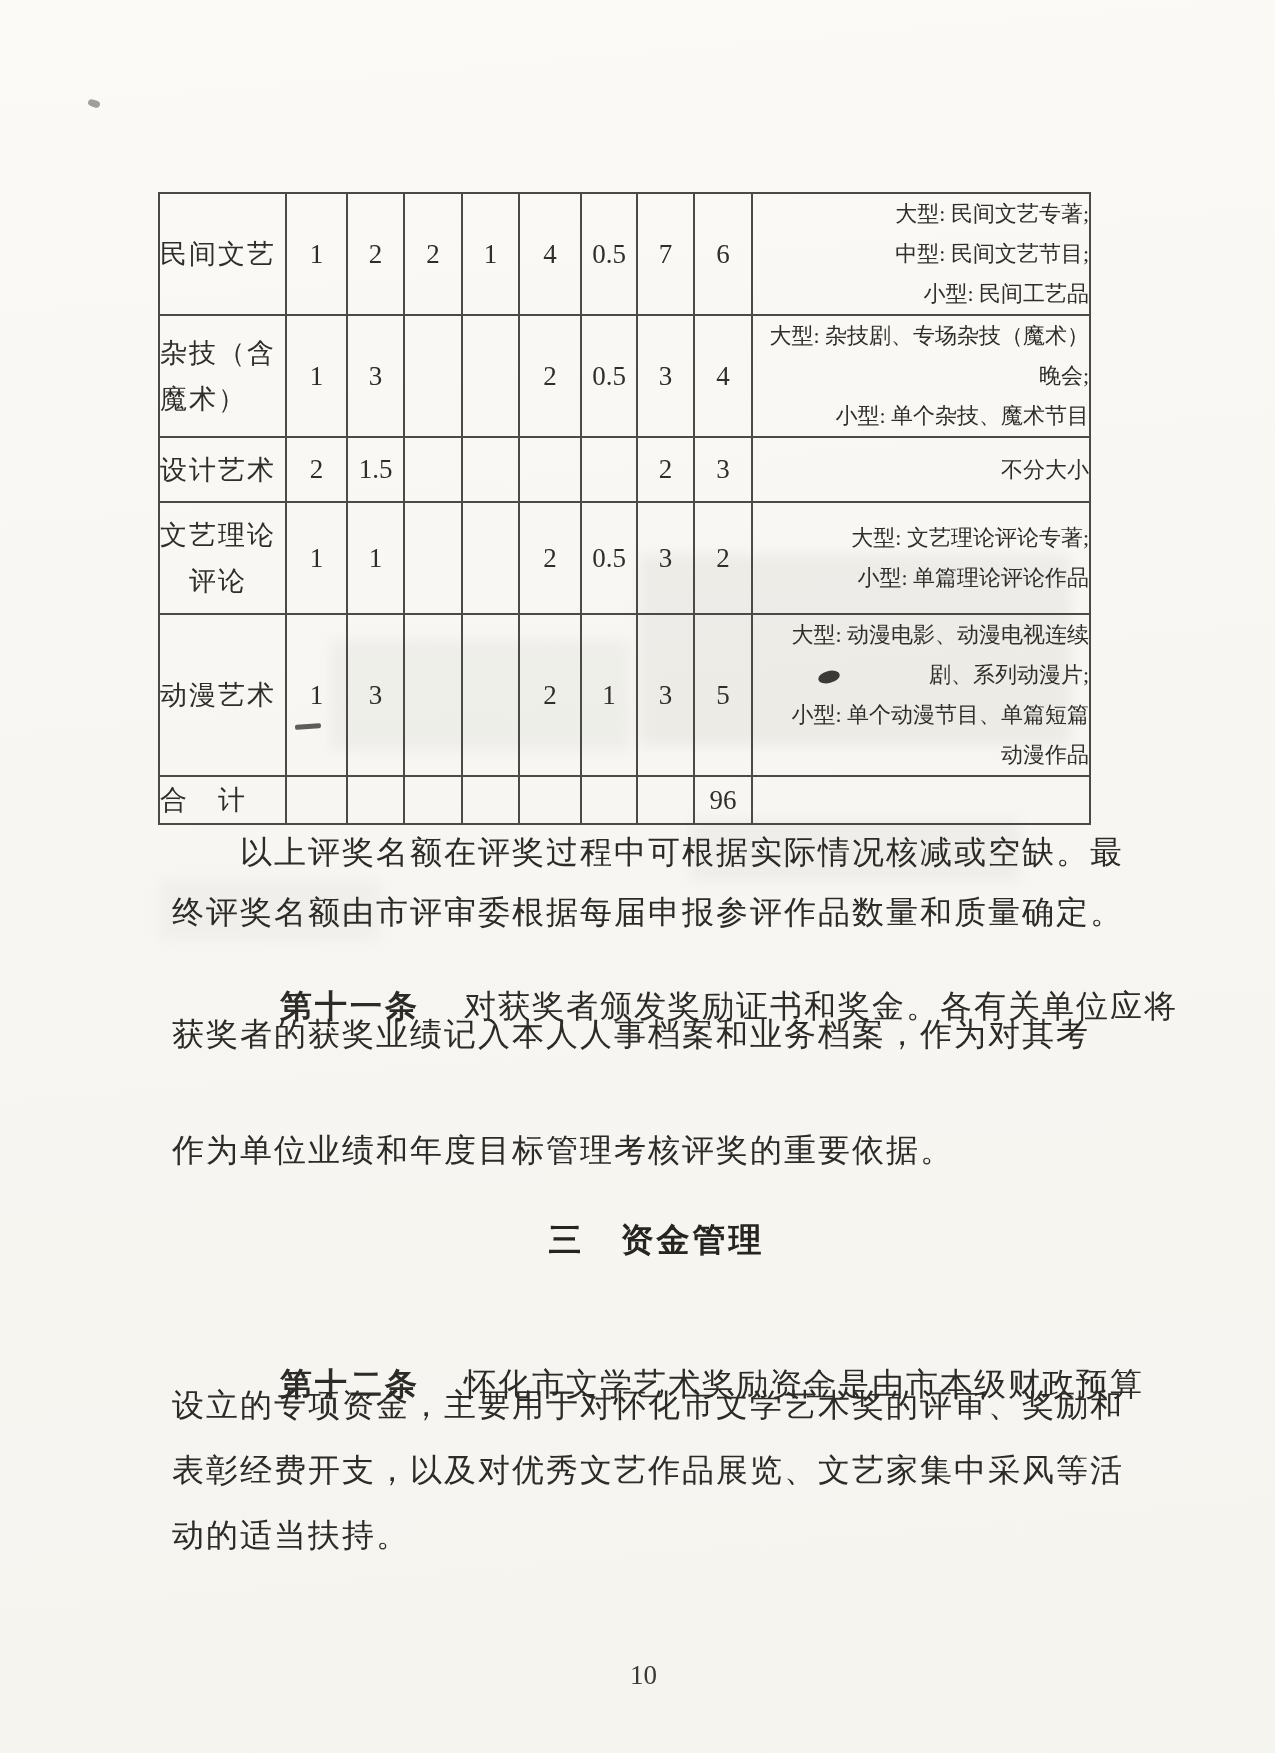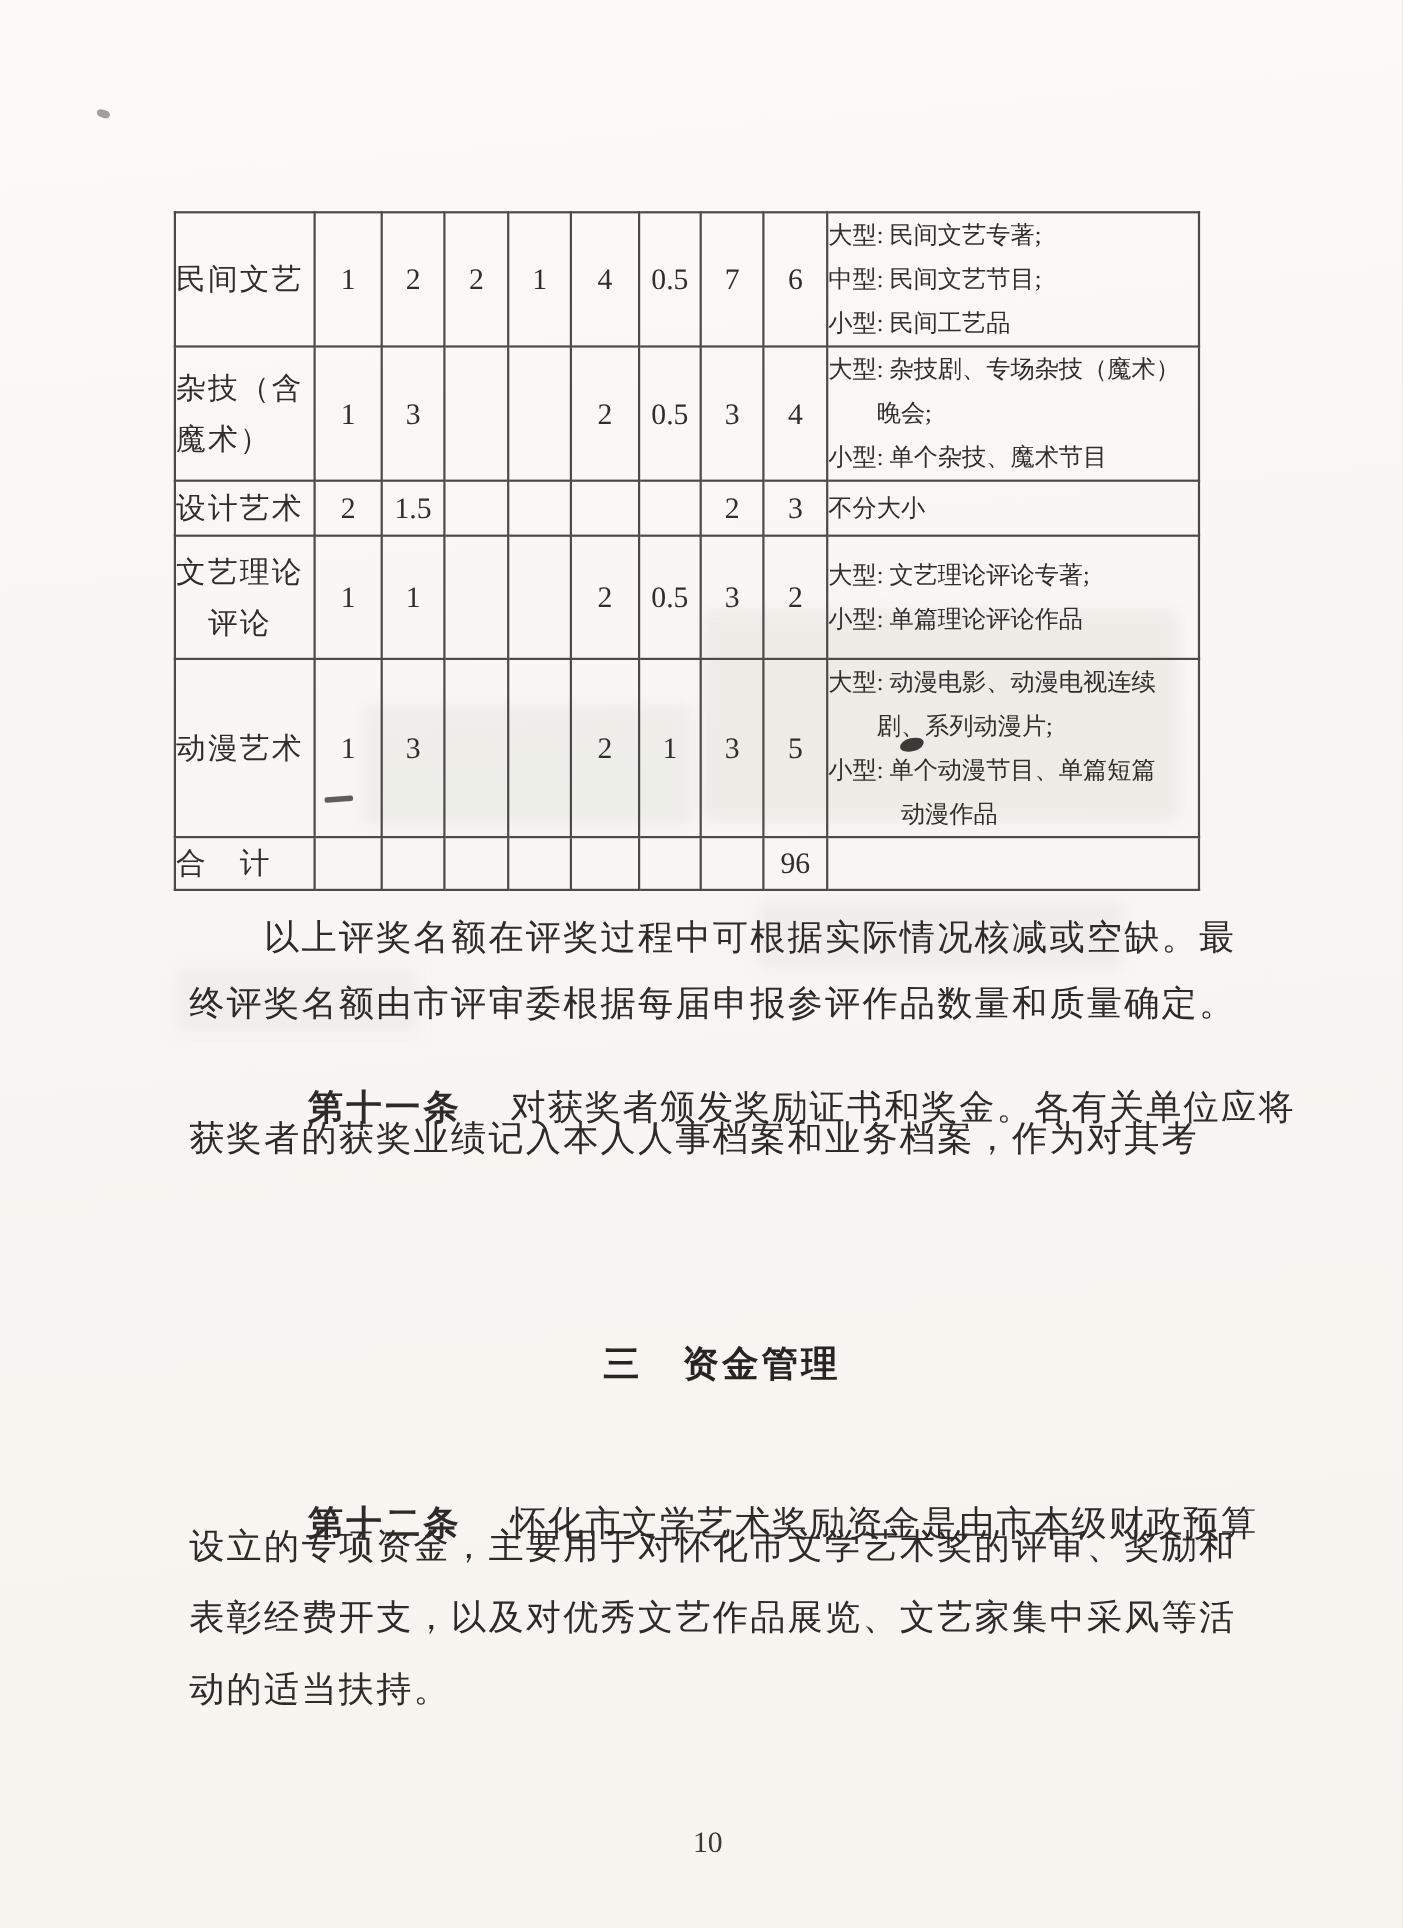--- a/index.html
+++ b/index.html
@@ -20,28 +20,28 @@
     font-family:"Liberation Serif","DejaVu Serif",serif;
   }
   table.award td{
     border:2px solid #4c4a46;
     vertical-align:middle;
     color:#2f2e2b;
     padding:0;
   }
   tr.r0{height:118px}
   tr.r1{height:120px}
-  tr.r2{height:50px}
+  tr.r2{height:65px}
   tr.r3{height:112px}
   tr.r4{height:162px}
   tr.r5{height:48px}
   td.lab{padding-left:10px;font-size:27px;letter-spacing:2px;}
   td.lab .lline{line-height:46px;white-space:pre;}
   td.num{text-align:center;font-size:27px;}
-  td.desc{padding:4px 2px 4px 12px;font-size:22px;}
+  td.desc{padding:4px 2px 4px 12px;font-size:22px;text-align:right;}
   td.desc .dline{line-height:40px;white-space:pre;}
   
   .bline{
     position:absolute;left:172px;
     font-size:32px;letter-spacing:2px;line-height:44px;
     white-space:pre;color:#2c2b28;
   }
   .term{font-weight:bold;margin-right:44px;letter-spacing:3px;}
   .heading{
     position:absolute;left:150px;right:150px;text-align:center;
@@ -198,20 +198,21 @@
   </tbody>
     </table>
 
   <div class="bline" style="top:830px;">　　以上评奖名额在评奖过程中可根据实际情况核减或空缺。最</div>
   <div class="bline" style="top:890px;">终评奖名额由市评审委根据每届申报参评作品数量和质量确定。</div>
 
   <div class="bline" style="top:940px;padding-left:68px;">
     <span class="term">第十一条</span><span>对获奖者颁发奖励证书和奖金。各有关单位应将</span>
   </div>
   <div class="bline" style="top:1002px;margin-top:10px;">获奖者的获奖业绩记入本人人事档案和业务档案，作为对其考</div>
+  <div class="bline" style="top:1128px;">作为单位业绩和年度目标管理考核评奖的重要依据。</div>
 
   <div class="heading" style="top:1218px;">三　资金管理</div>
 
   <div class="bline" style="top:1318px;padding-left:68px;">
     <span class="term">第十二条</span><span>怀化市文学艺术奖励资金是由市本级财政预算</span>
   </div>
   <div class="bline" style="top:1383px;">设立的专项资金，主要用于对怀化市文学艺术奖的评审、奖励和</div>
   <div class="bline" style="top:1448px;">表彰经费开支，以及对优秀文艺作品展览、文艺家集中采风等活</div>
   <div class="bline" style="top:1513px;">动的适当扶持。</div>
 

